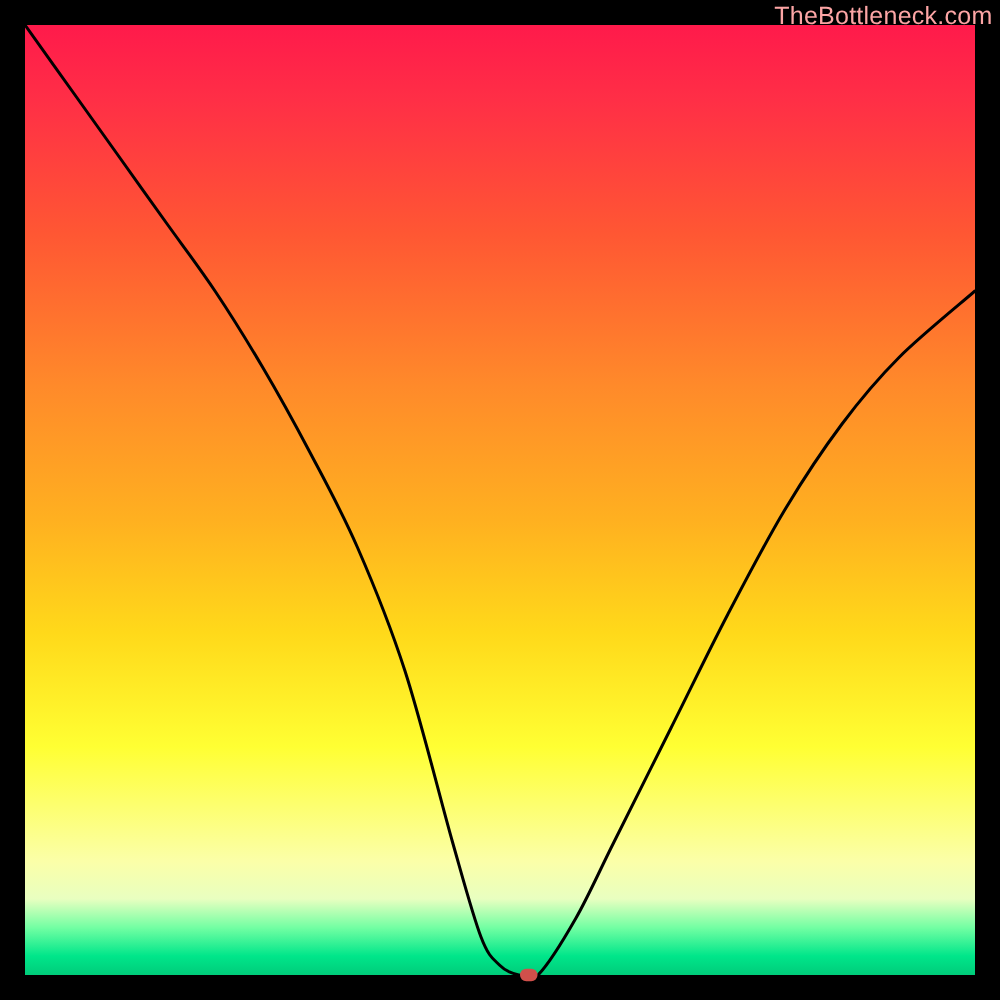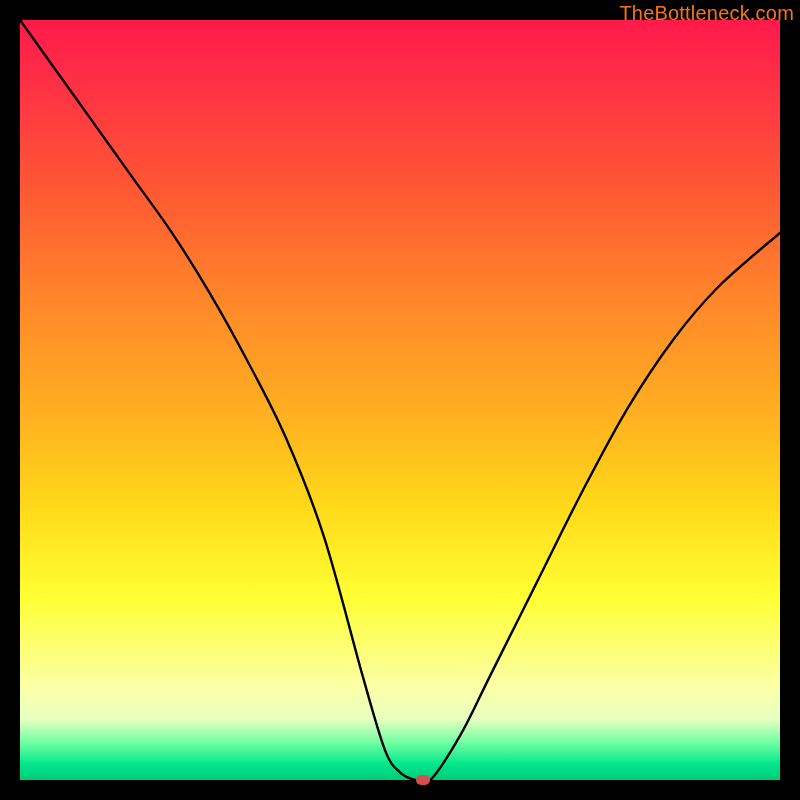--- a/index.html
+++ b/index.html
@@ -35,21 +35,21 @@
       #e8ffc0 92%,
       #73ffa3 95%,
       #00e68a 98%,
       #00cc7a 100%
     );
   }
   .watermark {
     position: absolute;
     top: 2px;
     right: 6px;
-    color: #f97316;
+    color: #fca5a5;
     font-size: 20px;
     font-weight: 500;
     letter-spacing: 0.2px;
     user-select: none;
   }
   svg.curve {
     position: absolute;
     left: 0;
     top: 0;
     width: 760px;

